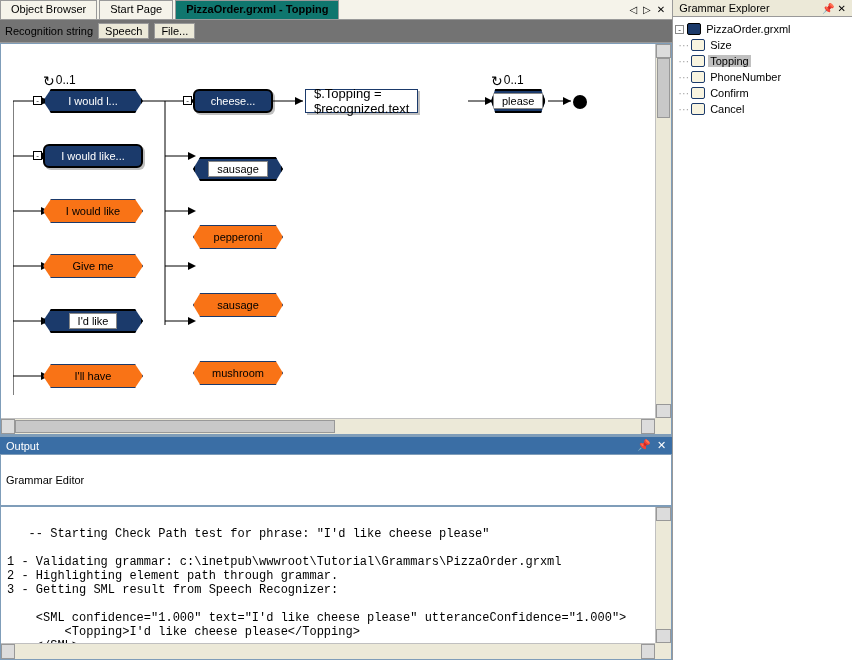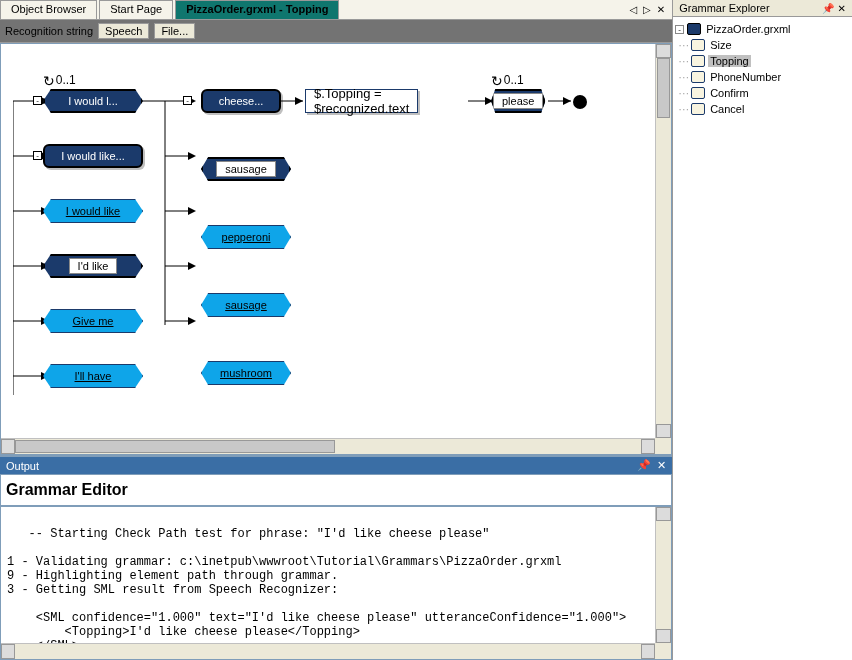--- a/index.html
+++ b/index.html
@@ -20,38 +20,38 @@
     .canvas { position: absolute; inset: 0 16px 16px 0; background: #fff; overflow: hidden;}
     .scroll-v { position: absolute; right: 0; top: 0; bottom: 16px; width: 16px; background: #ece9d8; border-left: 1px solid #c0c0c0;}
     .scroll-v .thumb { position: absolute; top: 14px; left: 1px; right: 1px; height: 60px; background: #c8c8c8; border: 1px solid #989898;}
     .scroll-v .arr { position: absolute; left: 0; right: 0; height: 14px; background: #dcdcdc; border: 1px solid #989898;}
     .scroll-h { position: absolute; bottom: 0; left: 0; right: 16px; height: 16px; background: #ece9d8; border-top: 1px solid #c0c0c0;}
     .scroll-h .thumb { position: absolute; left: 14px; top: 1px; bottom: 1px; width: 320px; background: #c8c8c8; border: 1px solid #989898;}
     .scroll-h .arr { position: absolute; top: 0; bottom: 0; width: 14px; background: #dcdcdc; border: 1px solid #989898;}
     .scroll-corner { position: absolute; right:0; bottom:0; width:16px; height:16px; background:#ece9d8;}
     .diagram { position: absolute; top: 45px; left: 42px; }
     .col { position: absolute; top: 0; display: flex; flex-direction: column; gap: 31px; }
-    .c1 { left: 0; } .c2 { left: 158px; gap: 44px; } .c3 { left: 262px; } .c4 { left: 448px; }
+    .c1 { left: 0; } .c2 { left: 150px; gap: 44px; } .c3 { left: 262px; } .c4 { left: 448px; }
     .node { height: 24px; padding: 3px 12px; border-radius: 6px; white-space: nowrap; display:inline-flex; align-items:center; justify-content:center; font-size: 11px; position: relative; box-shadow: 2px 2px 0 rgba(0,0,0,0.25);}
     .node.dark { background: #1b3a6b; color: #fff; border: 2px solid #000; }
-    .node.light { background: #0ea5e9; color: #000; border: 1px solid #1b3a6b; text-decoration: underline;}
+    .node.light { background: #f97316; color: #000; border: 1px solid #1b3a6b;}
     .node.dark.hex, .node.light.hex { clip-path: polygon(8% 0, 92% 0, 100% 50%, 92% 100%, 8% 100%, 0 50%); border-radius: 0; padding: 3px 18px;}
     .node-wide { background: #fff; border: 1px solid #1b3a6b; height: 24px; padding: 3px 8px; font-size: 13px; display:inline-flex; align-items:center; box-shadow: 2px 2px 0 rgba(0,0,0,0.25);}
     .node-inner { background:#fff; color:#000; padding:1px 8px; border:1px solid #888; font-size:11px;}
     .repeat { position: absolute; top: -16px; left: 2px; font-size: 12px;}
     .repeat::before { content: "↻"; font-size: 14px; vertical-align: -2px; margin-right: 1px;}
     .terminal { position: absolute; left: 530px; top: 6px; width: 14px; height: 14px; background: #000; border-radius: 50%;}
     .box-conn { position: absolute; width: 9px; height: 9px; background:#fff; border:1px solid #000; font-size:8px; line-height:7px; text-align:center;}
     .lines line { stroke: #000; stroke-width: 1; }
     .arrow { fill: #000; }
 
     .outputpane { border-top: 2px solid #7f9db9; }
     .titlebar { background: #3a6ea5; color:#fff; padding: 2px 6px; font-size:11px; display:flex; align-items:center;justify-content:space-between;}
     .titlebar .icons { margin-left:auto; font-size:11px; display:flex; gap:6px;}
-    .subt { background:#fff; border:1px solid #7f9db9; padding: 6px 5px; font-weight:bold; font-size:16px;}
+    .subt { background:#fff; border:1px solid #7f9db9; padding: 19px 5px; font-weight:normal; font-size:11px;}
     .console-wrap { position:relative; height: 154px; background:#fff; border:1px solid #7f9db9;}
     .console { font-family: "Courier New", monospace; font-size: 12px; white-space: pre; padding: 6px; color:#000; }
     
     .ge-title { background:#ece9d8; padding:2px 6px; font-size:11px; border-bottom:1px solid #999; display:flex; align-items:center;}
     .ge-title .icons { margin-left:auto; font-size:10px;}
     .tree { padding: 4px 2px; font-size:11px; background:#fff; flex:1;}
     .tree-row { display:flex; align-items:center; height:16px; }
     .tree-indent { display:inline-block; width:16px; text-align:center; color:#888;}
     .tree-box { width:9px; height:9px; border:1px solid #888; font-size:8px; line-height:7px; text-align:center; display:inline-block; margin-right:3px;}
     .tree-icon { width:14px; height:12px; display:inline-block; margin-right:3px;}
@@ -121,24 +121,24 @@
           <span class="box-conn" style="left:-10px; top:7px;">-</span>
           <span class="box-conn" style="left:140px; top:7px;">-</span>
           <span class="box-conn" style="left:-10px; top:62px;">-</span>
           <span class="repeat" style="left:0;">0..1</span>
           <span class="repeat" style="left:448px;">0..1</span>
 
           <div class="col c1">
             <div class="node dark hex">I would l...</div>
             <div class="node dark" style="width:100px;">I would like...</div>
             <div class="node light hex">I would like</div>
+            <div class="node light hex">Give me</div>
             <div class="node dark hex" style="padding:0;">
                 <span class="node-inner">I'd like</span>
               </div>
-            <div class="node light hex">Give me</div>
             <div class="node light hex">I'll have</div>
           </div>
           <div class="col c2">
             <div class="node dark" style="width:80px;">cheese...</div>
             <div class="node dark hex" style="padding:0;">
                 <span class="node-inner">sausage</span>
               </div>
             <div class="node light hex">pepperoni</div>
             <div class="node light hex">sausage</div>
             <div class="node light hex">mushroom</div>
@@ -173,21 +173,21 @@
           <span>📌</span>
           <span>✕</span>
         </span>
       </div>
       <div class="subt">Grammar Editor</div>
       <div class="console-wrap">
         <div class="console">
 <span>   -- Starting Check Path test for phrase: "I'd like cheese please"</span>
 <span></span>
 <span>1 - Validating grammar: c:\inetpub\wwwroot\Tutorial\Grammars\PizzaOrder.grxml</span>
-<span>9 - Highlighting element path through grammar.</span>
+<span>2 - Highlighting element path through grammar.</span>
 <span>3 - Getting SML result from Speech Recognizer:</span>
 <span></span>
 <span>    &lt;SML confidence="1.000" text="I'd like cheese please" utteranceConfidence="1.000"&gt;</span>
 <span>        &lt;Topping&gt;I'd like cheese please&lt;/Topping&gt;</span>
 <span>    &lt;/SML&gt;</span>
         </div>
         <div class="scroll-v" style="bottom:16px;">
             <div class="arr" style="top:0;"></div>
             <div class="arr" style="bottom:0;"></div>
           </div>

